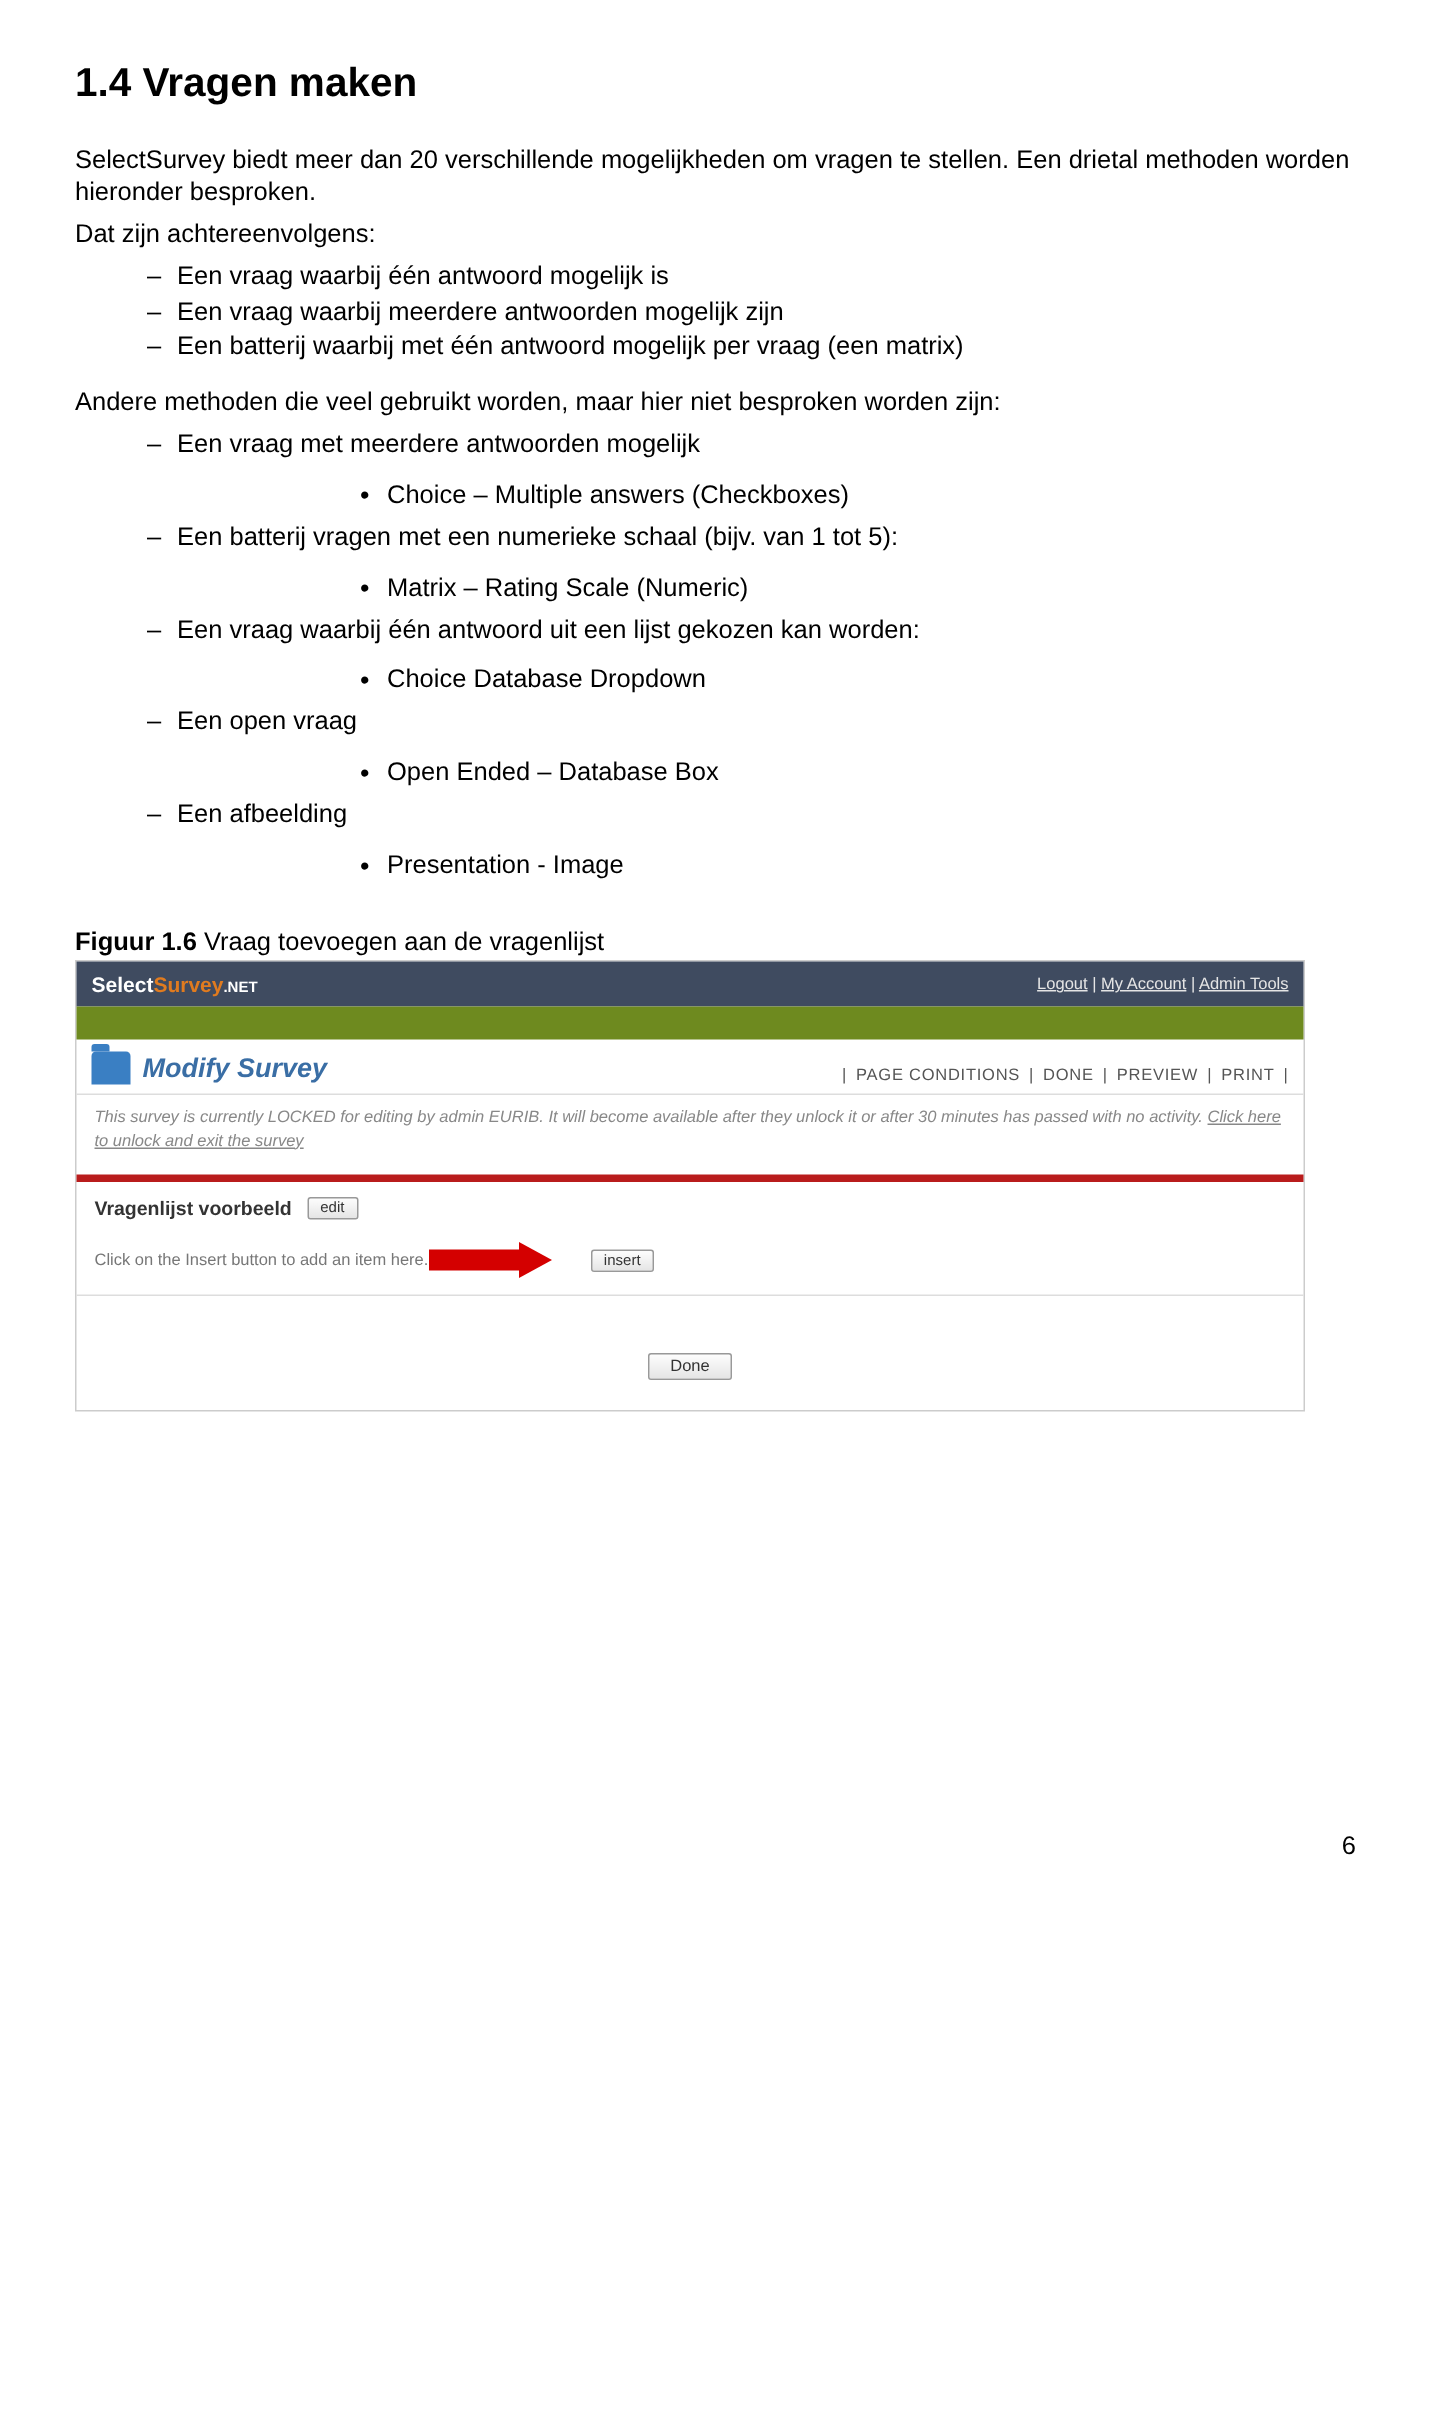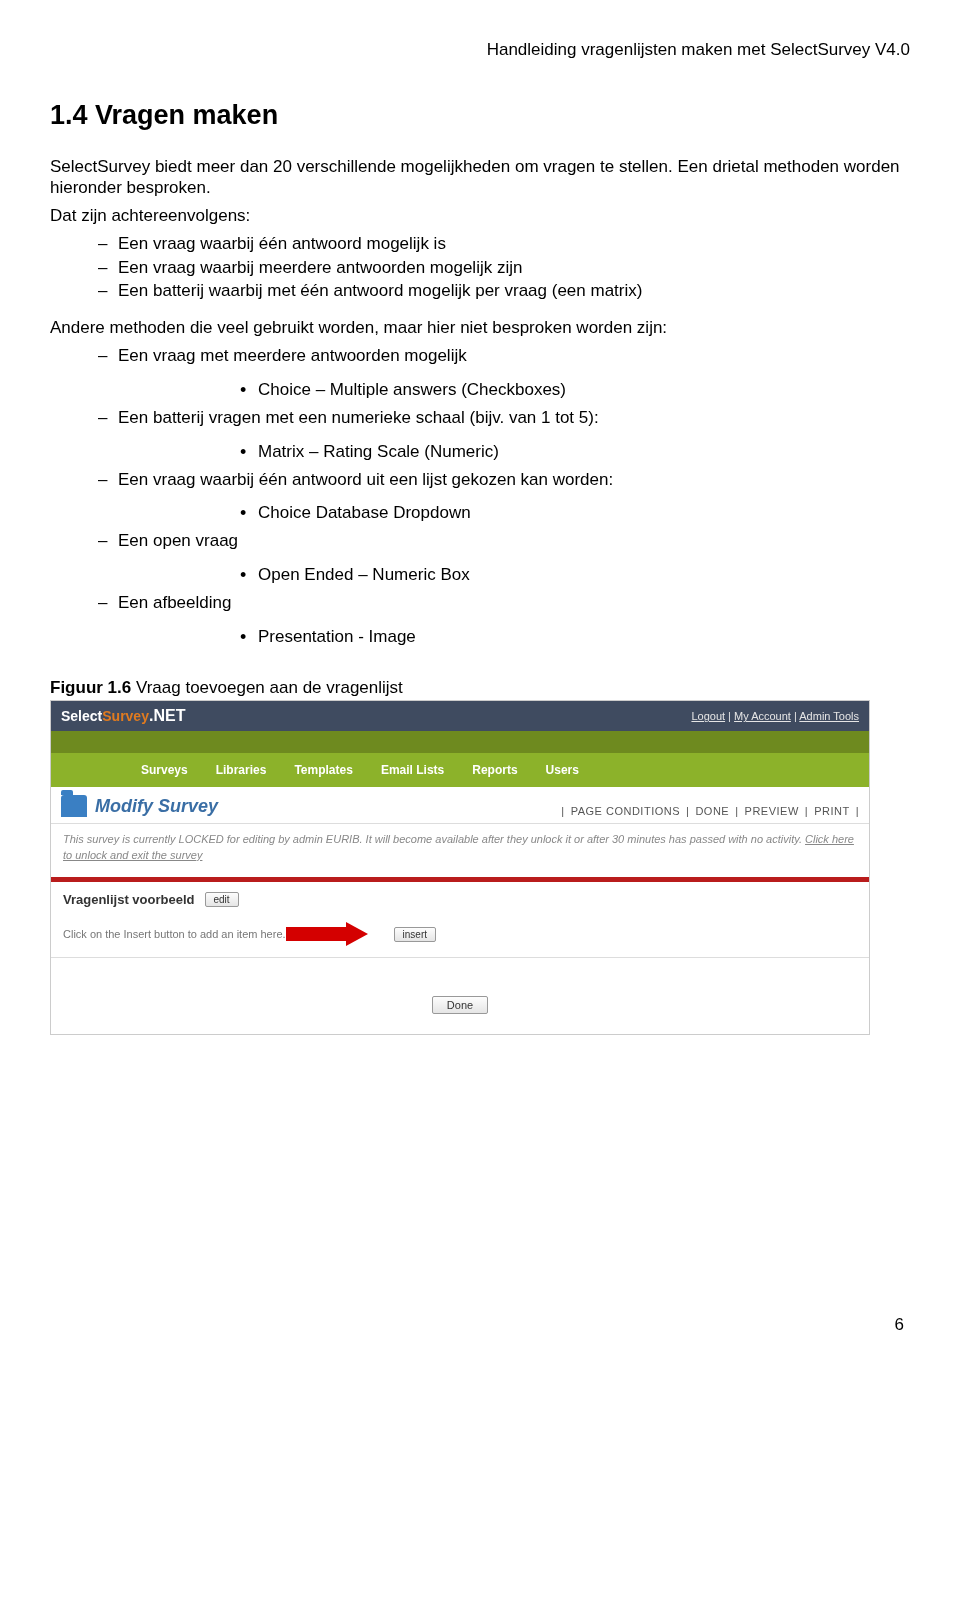--- a/index.html
+++ b/index.html
@@ -91,21 +91,21 @@
     align-items: center;
     padding: 0 10px;
     justify-content: space-between;
   }
   .ss-brand {
     font-weight: bold;
     font-size: 14px;
   }
   .ss-brand .sel { color: #fff; }
   .ss-brand .surv { color: #e07b1f; }
-  .ss-brand .net { color: #fff; font-size: 16px; }
+  .ss-brand .net { color: #fff; font-size: 10px; }
   .ss-toplinks {
     font-size: 11px;
     color: #e5e5e5;
   }
   .ss-toplinks span { text-decoration: underline; cursor: pointer; }
   .ss-bar2 {
     background: #6e8a1f;
     height: 22px;
   }
   .ss-nav {
@@ -235,21 +235,20 @@
     font-size: 17px;
     margin-top: 280px;
     padding-right: 6px;
   }
 </style>
 </head>
 <body>
 
 <div class="page">
 
-  <div class="running-header">Handleiding vragenlijsten maken met SelectSurvey V4.0</div>
 
   <div class="section-title">1.4 Vragen maken</div>
 
   <div class="body-text">SelectSurvey biedt meer dan 20 verschillende mogelijkheden om vragen te stellen. Een drietal methoden worden hieronder besproken.</div>
 
   <div class="body-text">Dat zijn achtereenvolgens:</div>
   <ul class="dash">
     <li>Een vraag waarbij één antwoord mogelijk is</li>
     <li>Een vraag waarbij meerdere antwoorden mogelijk zijn</li>
     <li>Een batterij waarbij met één antwoord mogelijk per vraag (een matrix)</li>
@@ -275,21 +274,21 @@
     <li>Een vraag waarbij één antwoord uit een lijst gekozen kan worden:</li>
   </ul>
   <ul class="bullet">
     <li>Choice Database Dropdown</li>
   </ul>
 
   <ul class="dash">
     <li>Een open vraag</li>
   </ul>
   <ul class="bullet">
-    <li>Open Ended – Numeric Box</li>
+    <li>Open Ended – Database Box</li>
   </ul>
 
   <ul class="dash">
     <li>Een afbeelding</li>
   </ul>
   <ul class="bullet">
     <li>Presentation - Image</li>
   </ul>
 
 
@@ -302,28 +301,20 @@
       <span class="ss-brand">
         <span class="sel">Select</span><span class="surv">Survey</span><span class="net">.NET</span>
       </span>
       <span class="ss-toplinks">
         <span>Logout</span> |
         <span>My Account</span> |
         <span>Admin Tools</span>
       </span>
     </div>
     <div class="ss-bar2"></div>
-    <div class="ss-nav">
-      <span>Surveys</span>
-      <span>Libraries</span>
-      <span>Templates</span>
-      <span>Email Lists</span>
-      <span>Reports</span>
-      <span>Users</span>
-    </div>
 
     <div class="ss-titlebar">
       <div class="ss-title-left">
         <div class="folder-icon"></div>
         <span class="ss-title-text">Modify Survey</span>
       </div>
       <div class="ss-title-right">
         |<span>PAGE CONDITIONS</span>|<span>DONE</span>|<span>PREVIEW</span>|<span>PRINT</span>|
       </div>
     </div>

